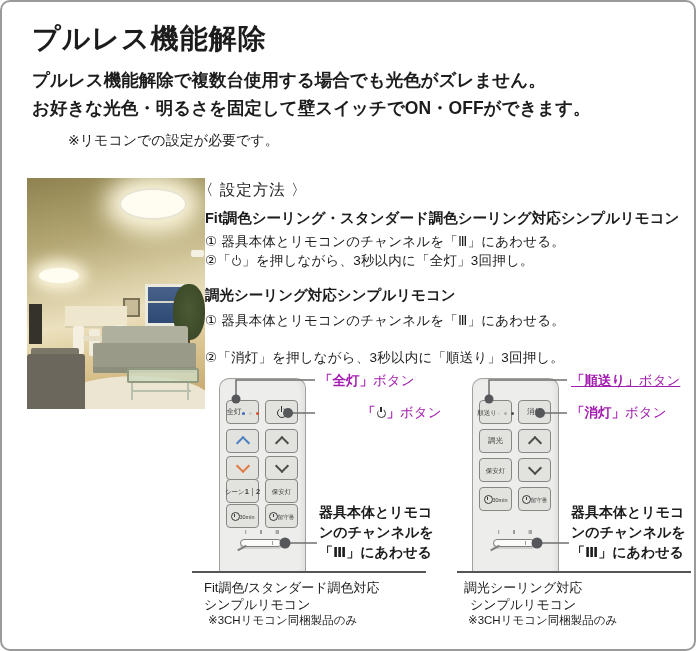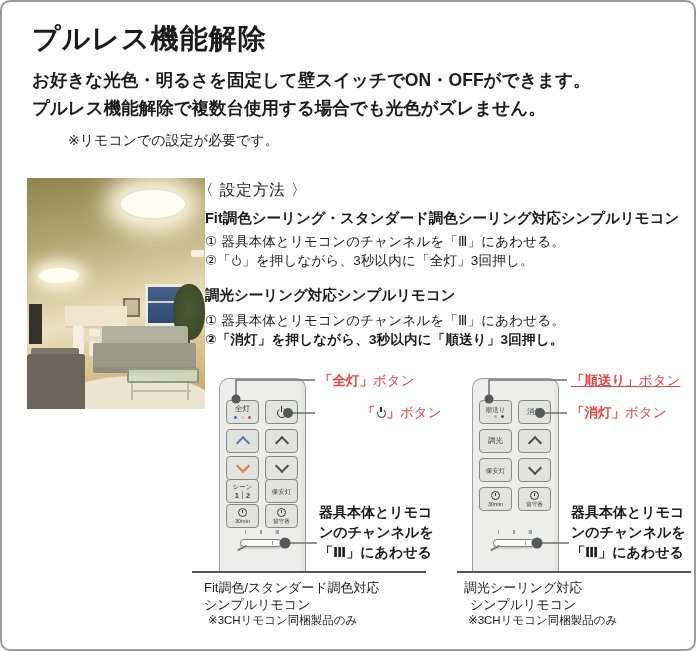--- a/index.html
+++ b/index.html
@@ -14,21 +14,21 @@
 
   
   .setup-heading{left:196px;top:178px;font-size:15.5px;letter-spacing:1px;}
   .sec-title{font-size:14.5px;font-weight:bold;}
   .step{font-size:13.5px;letter-spacing:.2px;}
   .fit-title{left:203px;top:207px;}
   .fit-step1{left:203px;top:231px;}
   .fit-step2{left:203px;top:250px;}
   .dim-title{left:203px;top:284px;}
   .dim-step1{left:203px;top:310px;}
-  .dim-step2{left:203px;top:329px;font-weight:bold;}
+  .dim-step2{left:203px;top:347px;}
 
   
   .photo{left:25px;top:176px;width:178px;height:231px;overflow:hidden;
     background:linear-gradient(168deg,#8e8350 0%,#b3a673 26%,#d9cda4 46%,#ece1bf 58%,#dcc794 74%,#c4a266 100%);}
   .photo .el{position:absolute;}
   .ceil-light1{left:92px;top:10px;width:64px;height:28px;border-radius:50%;background:#fffdf2;border:2px solid #e6e3d2;box-shadow:0 0 22px 14px rgba(255,250,225,.95);}
   .ceil-light2{left:12px;top:90px;width:40px;height:15px;border-radius:50%;background:#fffdf2;box-shadow:0 0 14px 8px rgba(255,250,225,.9);}
   .window{left:118px;top:106px;width:40px;height:36px;background:linear-gradient(#47618a,#2e4a74);border:3px solid #eceadf;}
   .window::after{content:"";position:absolute;left:0;right:0;top:14px;height:2px;background:#d8d6c8;}
   .frame{left:96px;top:120px;width:13px;height:15px;background:#c8bb97;border:2px solid #7c7258;}
@@ -48,21 +48,21 @@
   .ctable-top{left:100px;top:190px;width:68px;height:11px;background:rgba(208,219,193,.85);border:2px solid #8f9a80;border-radius:2px;}
   .ctable-leg1{left:104px;top:202px;width:2px;height:20px;background:#b9c0ae;}
   .ctable-leg2{left:160px;top:202px;width:2px;height:20px;background:#b9c0ae;}
   .ctable-shelf{left:104px;top:212px;width:60px;height:2px;background:#b9c0ae;}
   .ac-unit{left:164px;top:72px;width:13px;height:7px;background:#f4f1e4;border-radius:2px;}
 
   
   .remote{width:87px;height:195px;box-sizing:border-box;background:#edeeeb;border:1.5px solid #9fa19d;border-bottom:none;border-radius:10px 10px 0 0;top:376px;box-shadow:inset -3px 0 4px rgba(0,0,0,.05);}
   .remote-left{left:217px;}
   .remote-right{left:470px;}
-  .btn{position:absolute;width:33px;height:24px;box-sizing:border-box;background:#e2e3df;border:1px solid #858783;border-radius:4px;display:flex;flex-direction:column;align-items:center;justify-content:center;color:#3a3a38;}
+  .btn{position:absolute;width:33px;height:24px;box-sizing:border-box;background:#e2e3df;border:1px solid #858783;border-radius:4px;display:flex;align-items:center;justify-content:center;color:#3a3a38;}
   .c1{left:6px;}  .c2{left:45px;}
   .lr1{top:21px;} .lr2{top:50px;} .lr3{top:77px;} .lr4{top:100px;} .lr5{top:125px;}
   .rr1{top:21px;} .rr2{top:50px;} .rr3{top:79px;} .rr4{top:108px;}
   .btn .blabel{font-size:7.5px;line-height:8px;letter-spacing:0;white-space:nowrap;}
   .btn .blabel-sm{font-size:6.5px;line-height:7px;white-space:nowrap;}
   .dots{display:flex;gap:4px;margin-top:2.5px;}
   .dots i{width:3px;height:3px;border-radius:50%;display:block;}
   .d-blue{background:#3a68c0;} .d-lt{background:#c8cac6;} .d-red{background:#d9502e;}
   .d-lt2{background:#d4d6d2;} .d-md{background:#aeb0ac;} .d-dk{background:#4c4e4a;}
   .chev{display:block;width:8px;height:8px;border-style:solid;border-color:#4b4d49;border-width:2.4px 2.4px 0 0;}
@@ -81,21 +81,21 @@
   .clk{position:relative;display:block;width:9px;height:9px;box-sizing:border-box;border:1.3px solid #3a3a38;border-radius:50%;}
   .clk::after{content:"";position:absolute;left:2.8px;top:1px;width:1.2px;height:3.2px;background:#3a3a38;}
   .tlabel{font-size:5.5px;line-height:6px;margin-top:1px;white-space:nowrap;}
   .chslider{position:absolute;left:20px;top:150px;width:44px;}
   .ch-ticks{display:flex;justify-content:space-between;padding:0 5px;font-size:5.5px;color:#555753;height:8px;}
   .ch-pill{position:relative;margin-top:2px;width:42px;height:8px;box-sizing:border-box;background:#fbfbf9;border:1px solid #7d7f7b;border-radius:5px;box-shadow:0 2px 0 rgba(0,0,0,.12);}
   .ch-pill::before{content:"";position:absolute;left:-4px;bottom:-2px;width:10px;height:1.5px;background:#7d7f7b;transform:rotate(-28deg);}
   .ch-pill::after{content:"";position:absolute;right:8px;top:1px;width:1.5px;height:4px;background:#9b9d99;}
 
   
-  .callout{font-size:13.5px;color:#ef4444;white-space:nowrap;}
+  .callout{font-size:13.5px;color:#a21caf;white-space:nowrap;}
   .callout b{font-weight:bold;}
   .co-l1{left:317px;top:370px;} .co-l2{left:317px;top:402px;margin-left:43px;}
   .co-r1{left:569px;top:370px;text-decoration:underline;} .co-r2{569px;top:402px;left:569px;}
   .co-ch{font-size:14px;font-weight:bold;line-height:20px;white-space:nowrap;}
   .co-ch-left{left:317px;top:500px;} .co-ch-right{left:569px;top:500px;}
   svg.lines{left:0;top:0;pointer-events:none;}
 
   
   .rule{height:1.5px;background:#555;top:569px;}
   .rule-left{left:190px;width:234px;} .rule-right{left:455px;width:234px;}
@@ -104,22 +104,22 @@
   .footnote{font-size:11.5px;}
   .fn-left{left:206px;top:611px;} .fn-right{left:466px;top:611px;}
 </style>
 </head>
 <body>
 
 <div class="page">
 
   <div class="abs title">プルレス機能解除</div>
   <div class="abs lead">
+    <div>プルレス機能解除で複数台使用する場合でも光色がズレません。</div>
     <div>お好きな光色・明るさを固定して壁スイッチでON・OFFができます。</div>
-    <div>プルレス機能解除で複数台使用する場合でも光色がズレません。</div>
   </div>
   <div class="abs note">※リモコンでの設定が必要です。</div>
 
   <div class="abs photo">
     <div class="el ceil-light2"></div>
     <div class="el ceil-light1"></div>
     <div class="el ac-unit"></div>
     <div class="el window"></div>
     <div class="el frame"></div>
     <div class="el cabinet"></div>

